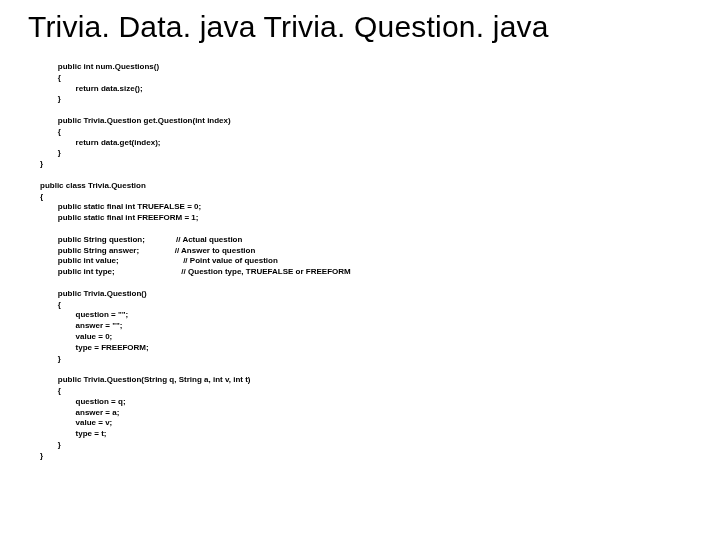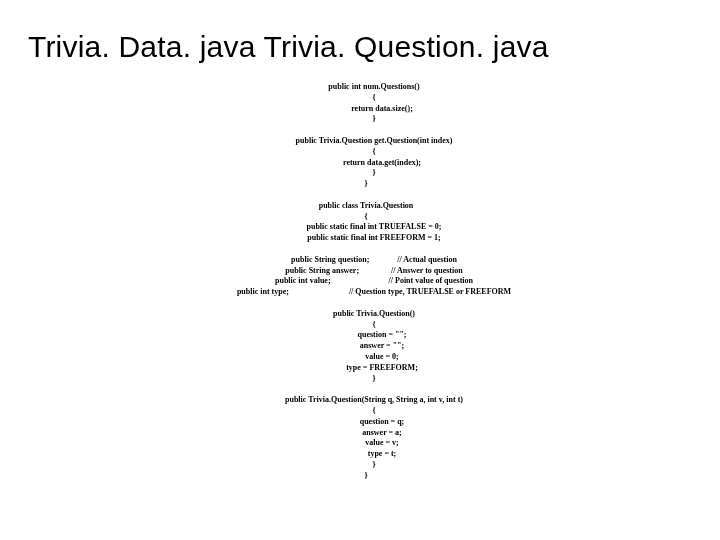--- a/index.html
+++ b/index.html
@@ -6,39 +6,38 @@
   body {
     width: 720px;
     height: 540px;
     background: #ffffff;
     font-family: Arial, Helvetica, sans-serif;
     overflow: hidden;
   }
   .slide {
     width: 100%;
     height: 100%;
-    padding: 30px 28px 8px 28px;
+    padding: 10px 28px 8px 28px;
   }
   .title {
     font-size: 30px;
     font-weight: 400;
     color: #000;
     margin-bottom: 18px;
     white-space: nowrap;
     letter-spacing: 0.2px;
   }
   .code {
-    font-family: Liberation Serif, serif;
+    font-family: Liberation Sans, sans-serif;
     font-size: 8px;
     line-height: 1.35;
     white-space: pre;
     color: #000;
     padding-left: 12px;
     font-weight: bold;
-    text-align: center;
   }
 </style>
 </head>
 <body>
 
 <div class="slide">
   <h1 class="title">Trivia. Data. java  Trivia. Question. java</h1>
   <pre class="code">        public int num.Questions()
         {
                 return data.size();

